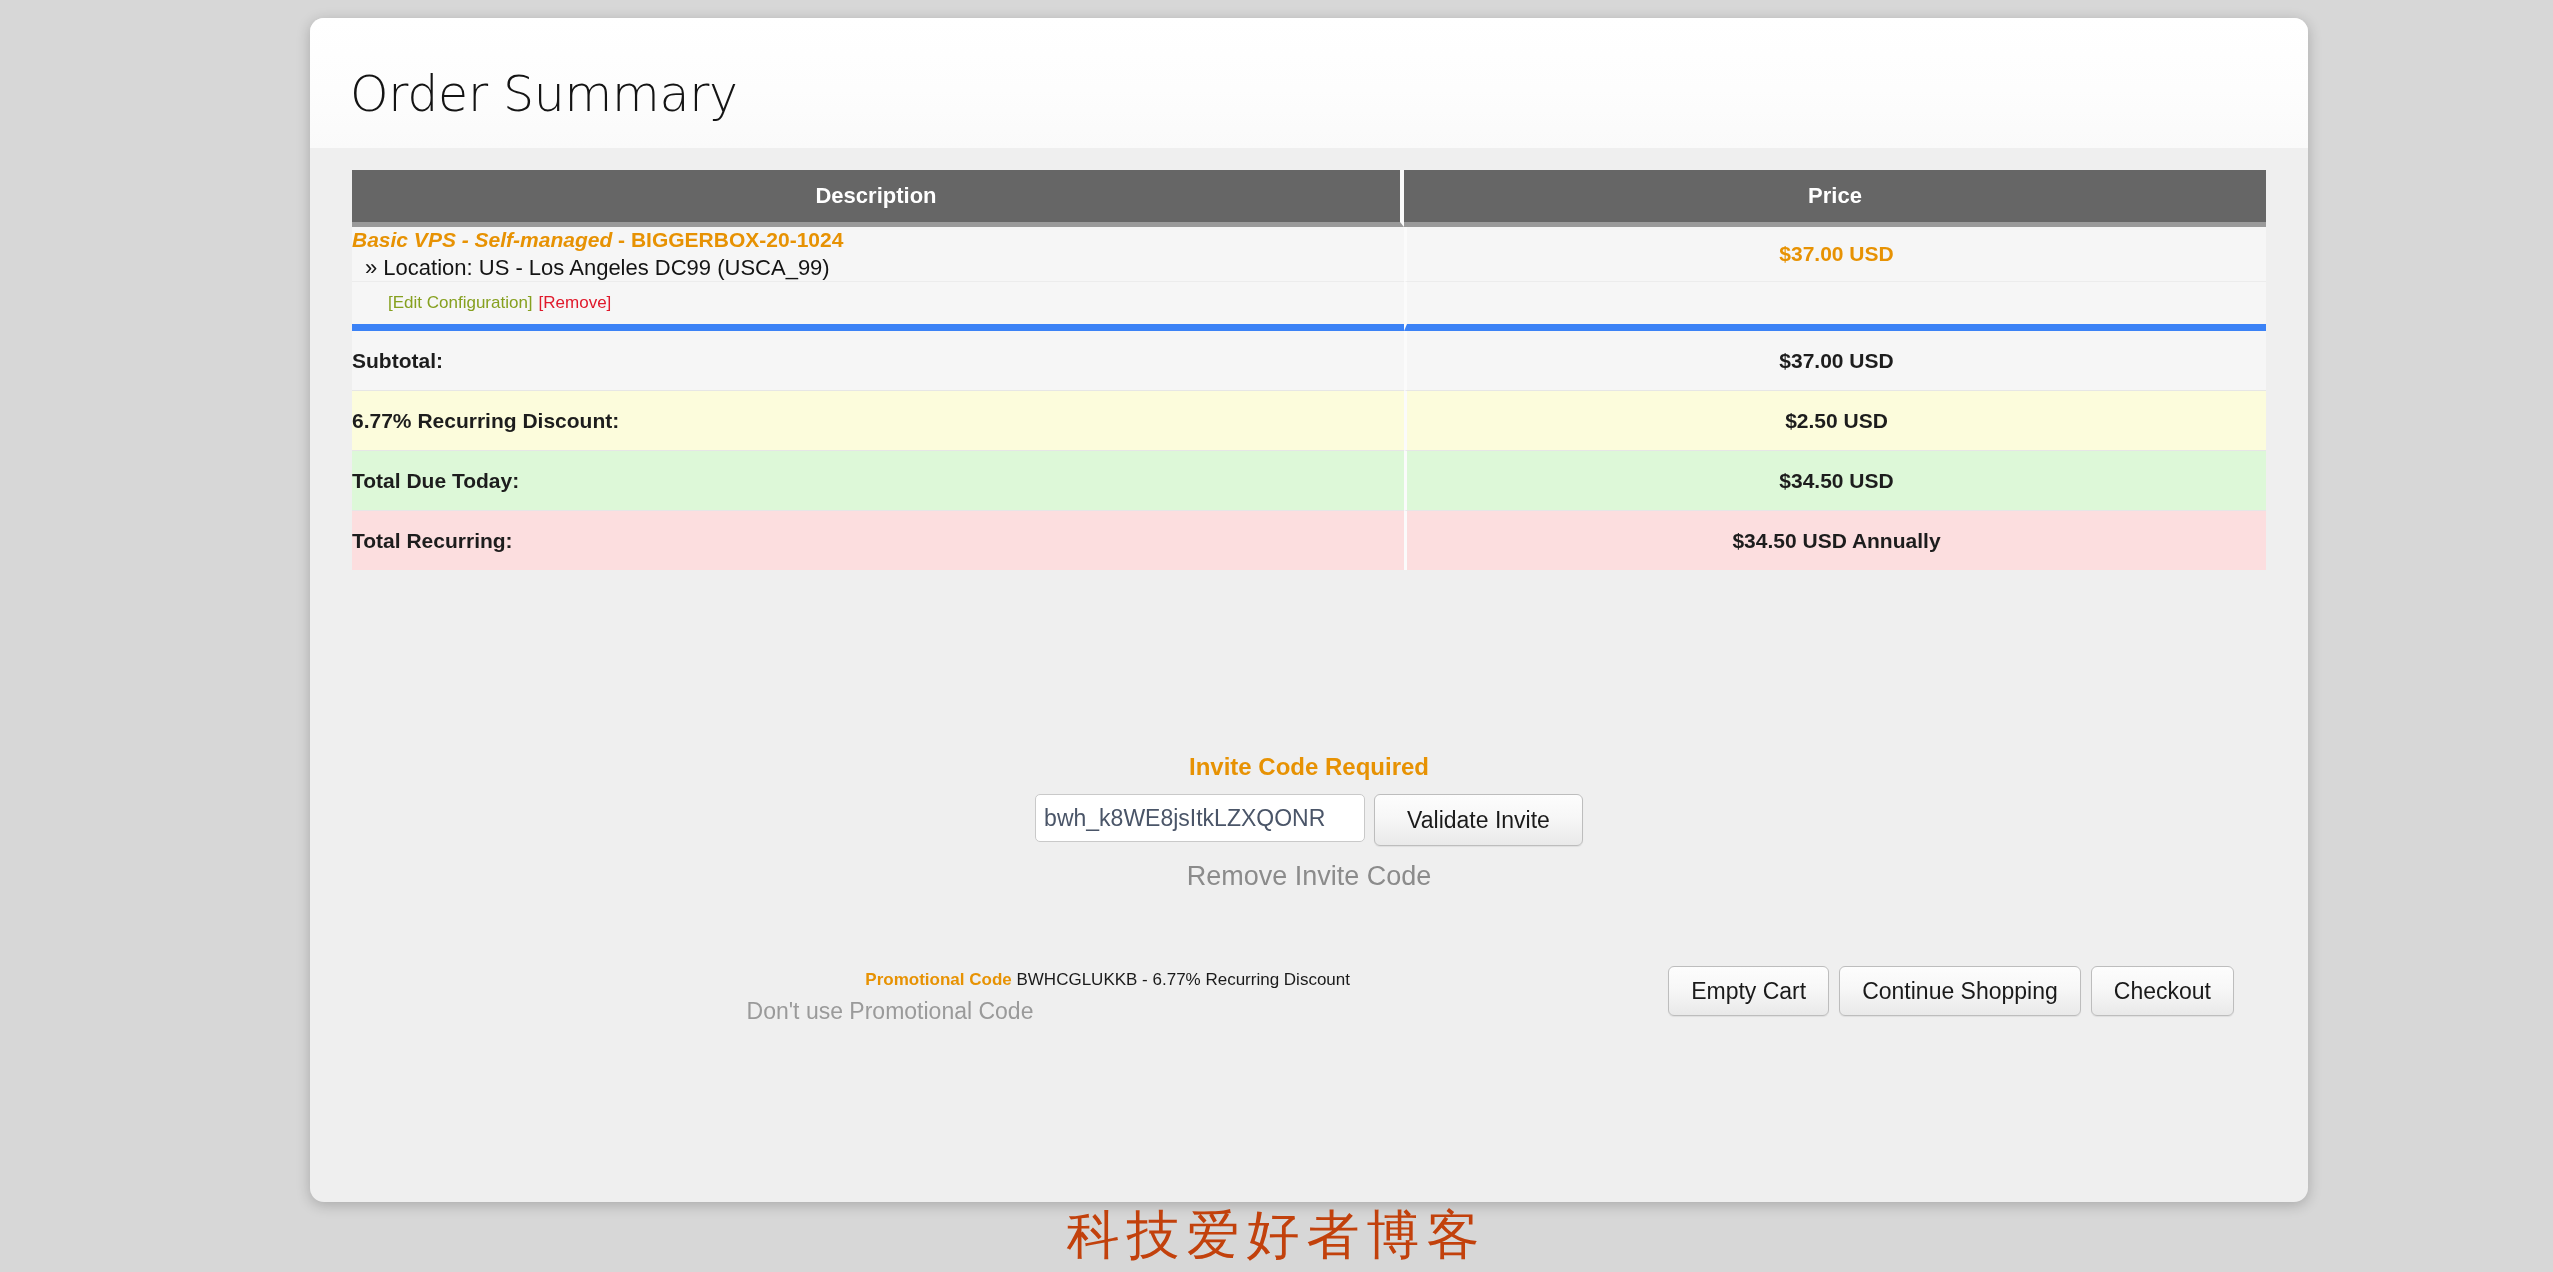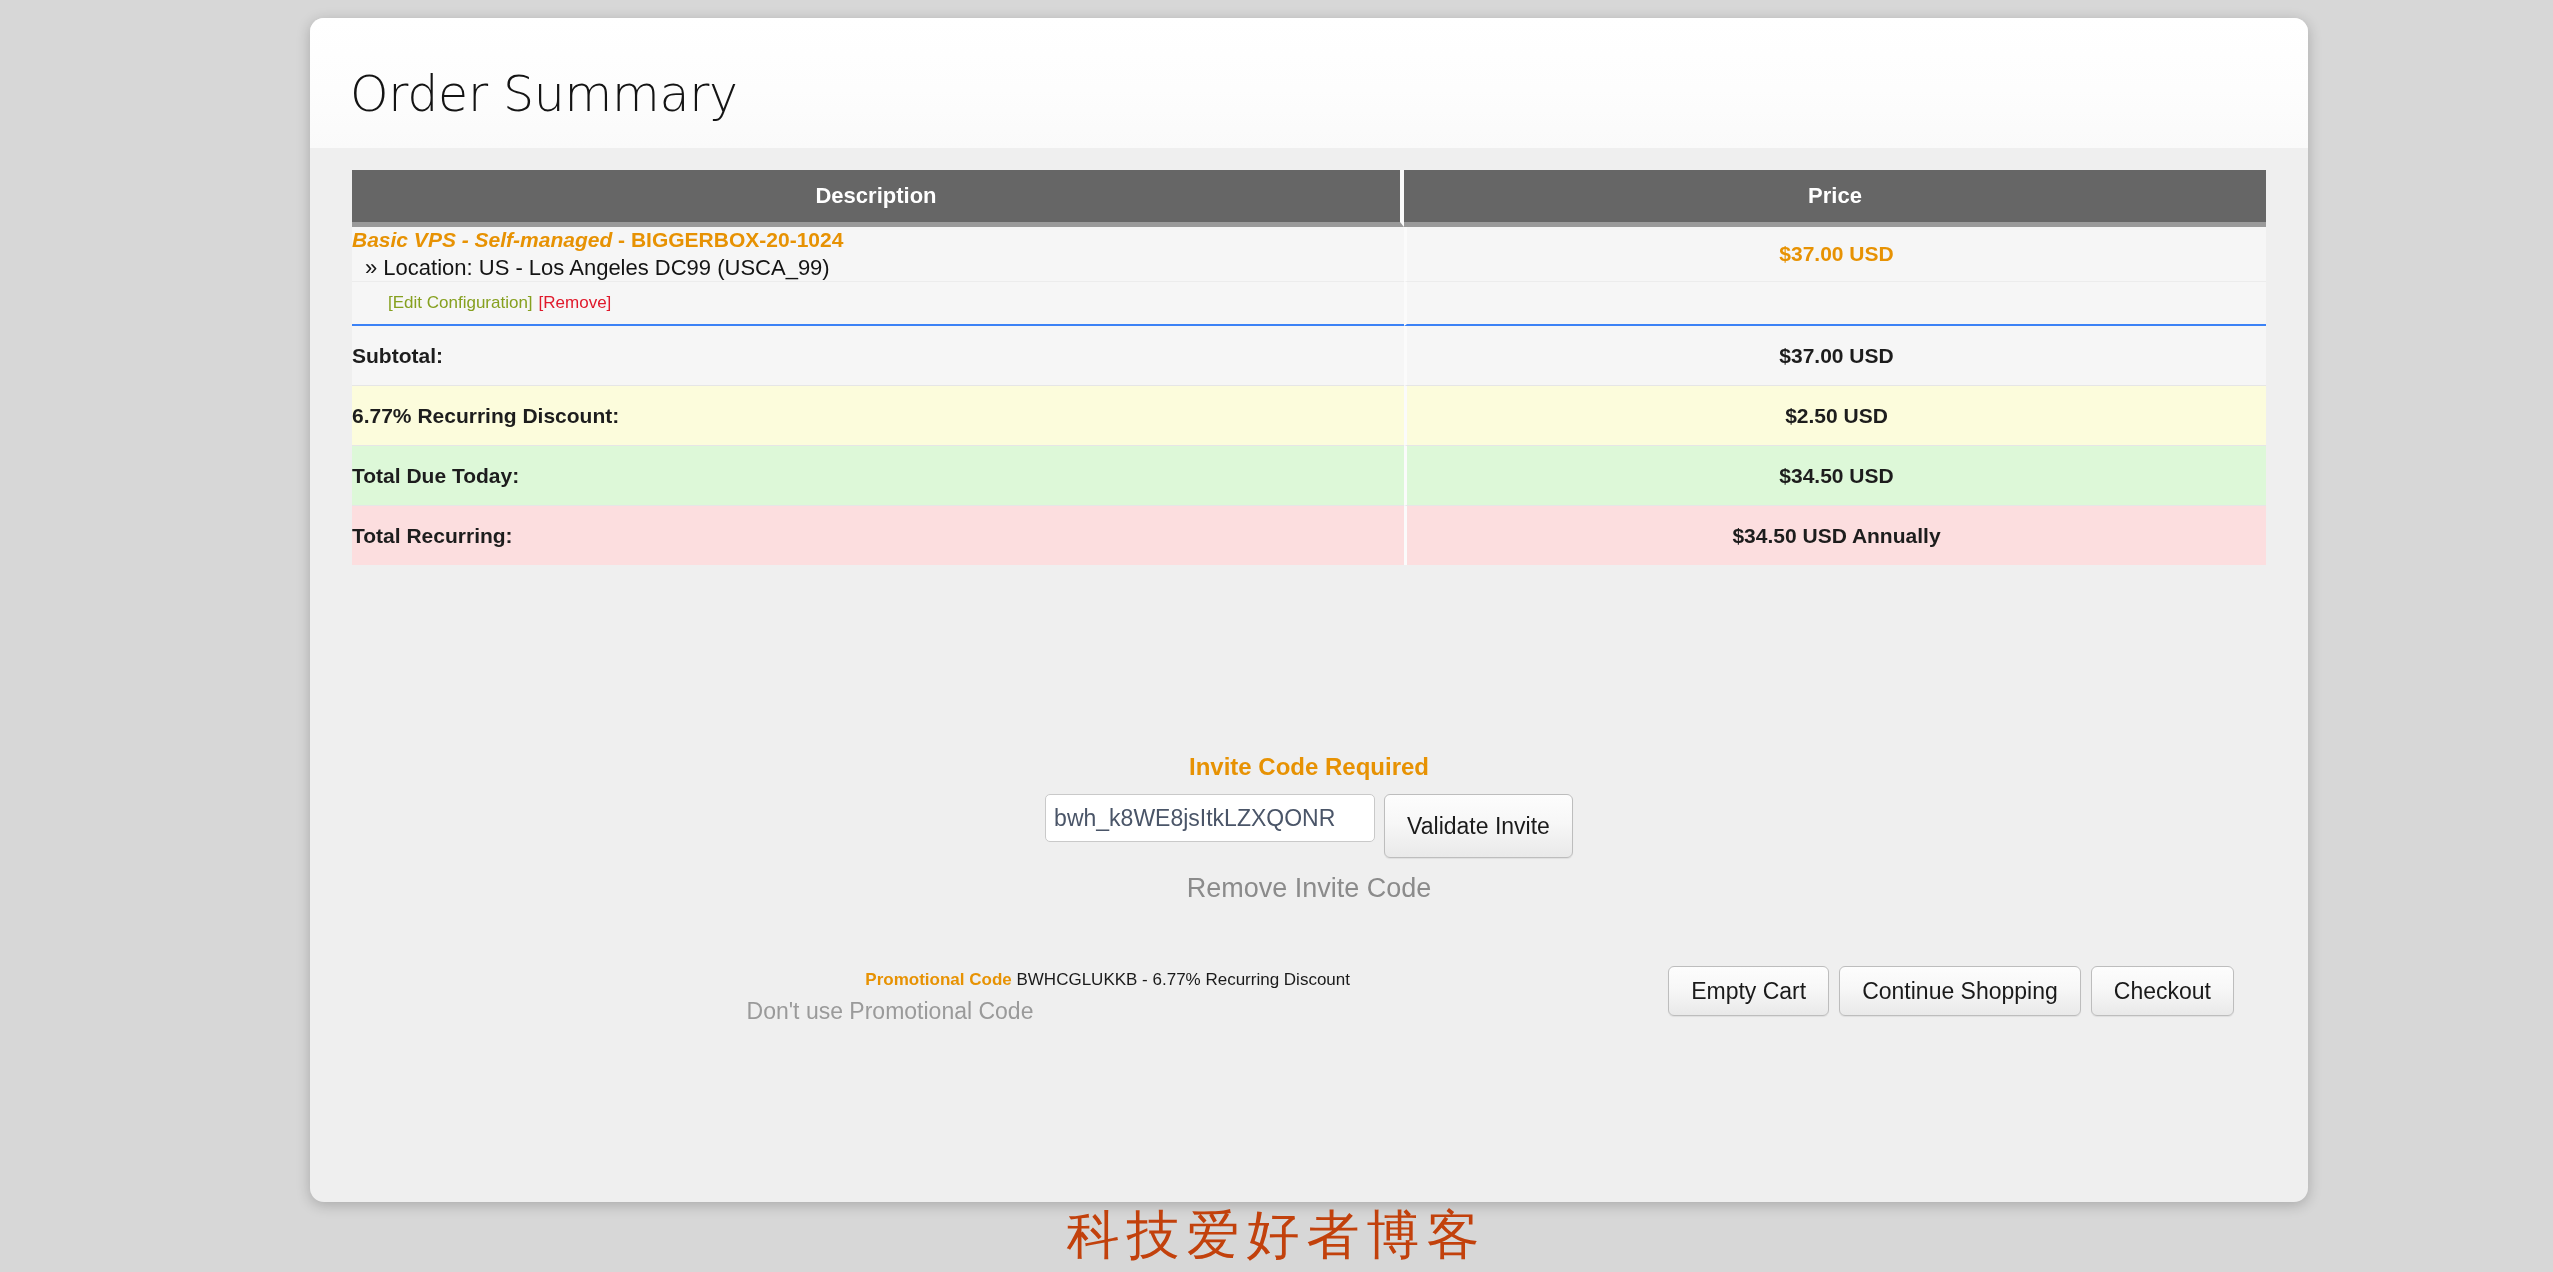--- a/index.html
+++ b/index.html
@@ -102,21 +102,21 @@
   }
   .cell-price-main {
     text-align: center;
     color: #e79203;
     font-weight: bold;
     font-size: 21px;
   }
 
   .row-actions td {
     background: #f6f6f6;
-    border-bottom: 2px solid #3b82f6;
+    border-bottom: 7px solid #3b82f6;
     height: 42px;
   }
   .actions-inner {
     padding-left: 36px;
     font-size: 17px;
     white-space: nowrap;
   }
   .lnk-edit { color: #86a01f; text-decoration: none; }
   .lnk-remove { color: #e0192b; text-decoration: none; margin-left: 6px; }
 
@@ -175,22 +175,22 @@
     font-size: 23px;
     color: #1a1a1a;
     background: linear-gradient(to bottom, #fdfdfd 0%, #f7f7f7 45%, #e9e9e9 100%);
     border: 1px solid #bdbdbd;
     border-radius: 6px;
     box-shadow: 0 1px 1px rgba(0,0,0,0.07);
     cursor: pointer;
     white-space: nowrap;
   }
   #validate-btn {
-    height: 64px;
-    padding: 0 22px;
+    height: 52px;
+    padding: 0 32px;
   }
   #remove-invite {
     margin-top: 15px;
     font-size: 27px;
     color: #8b8b8b;
     cursor: pointer;
   }
 
   
   #promo-block {

